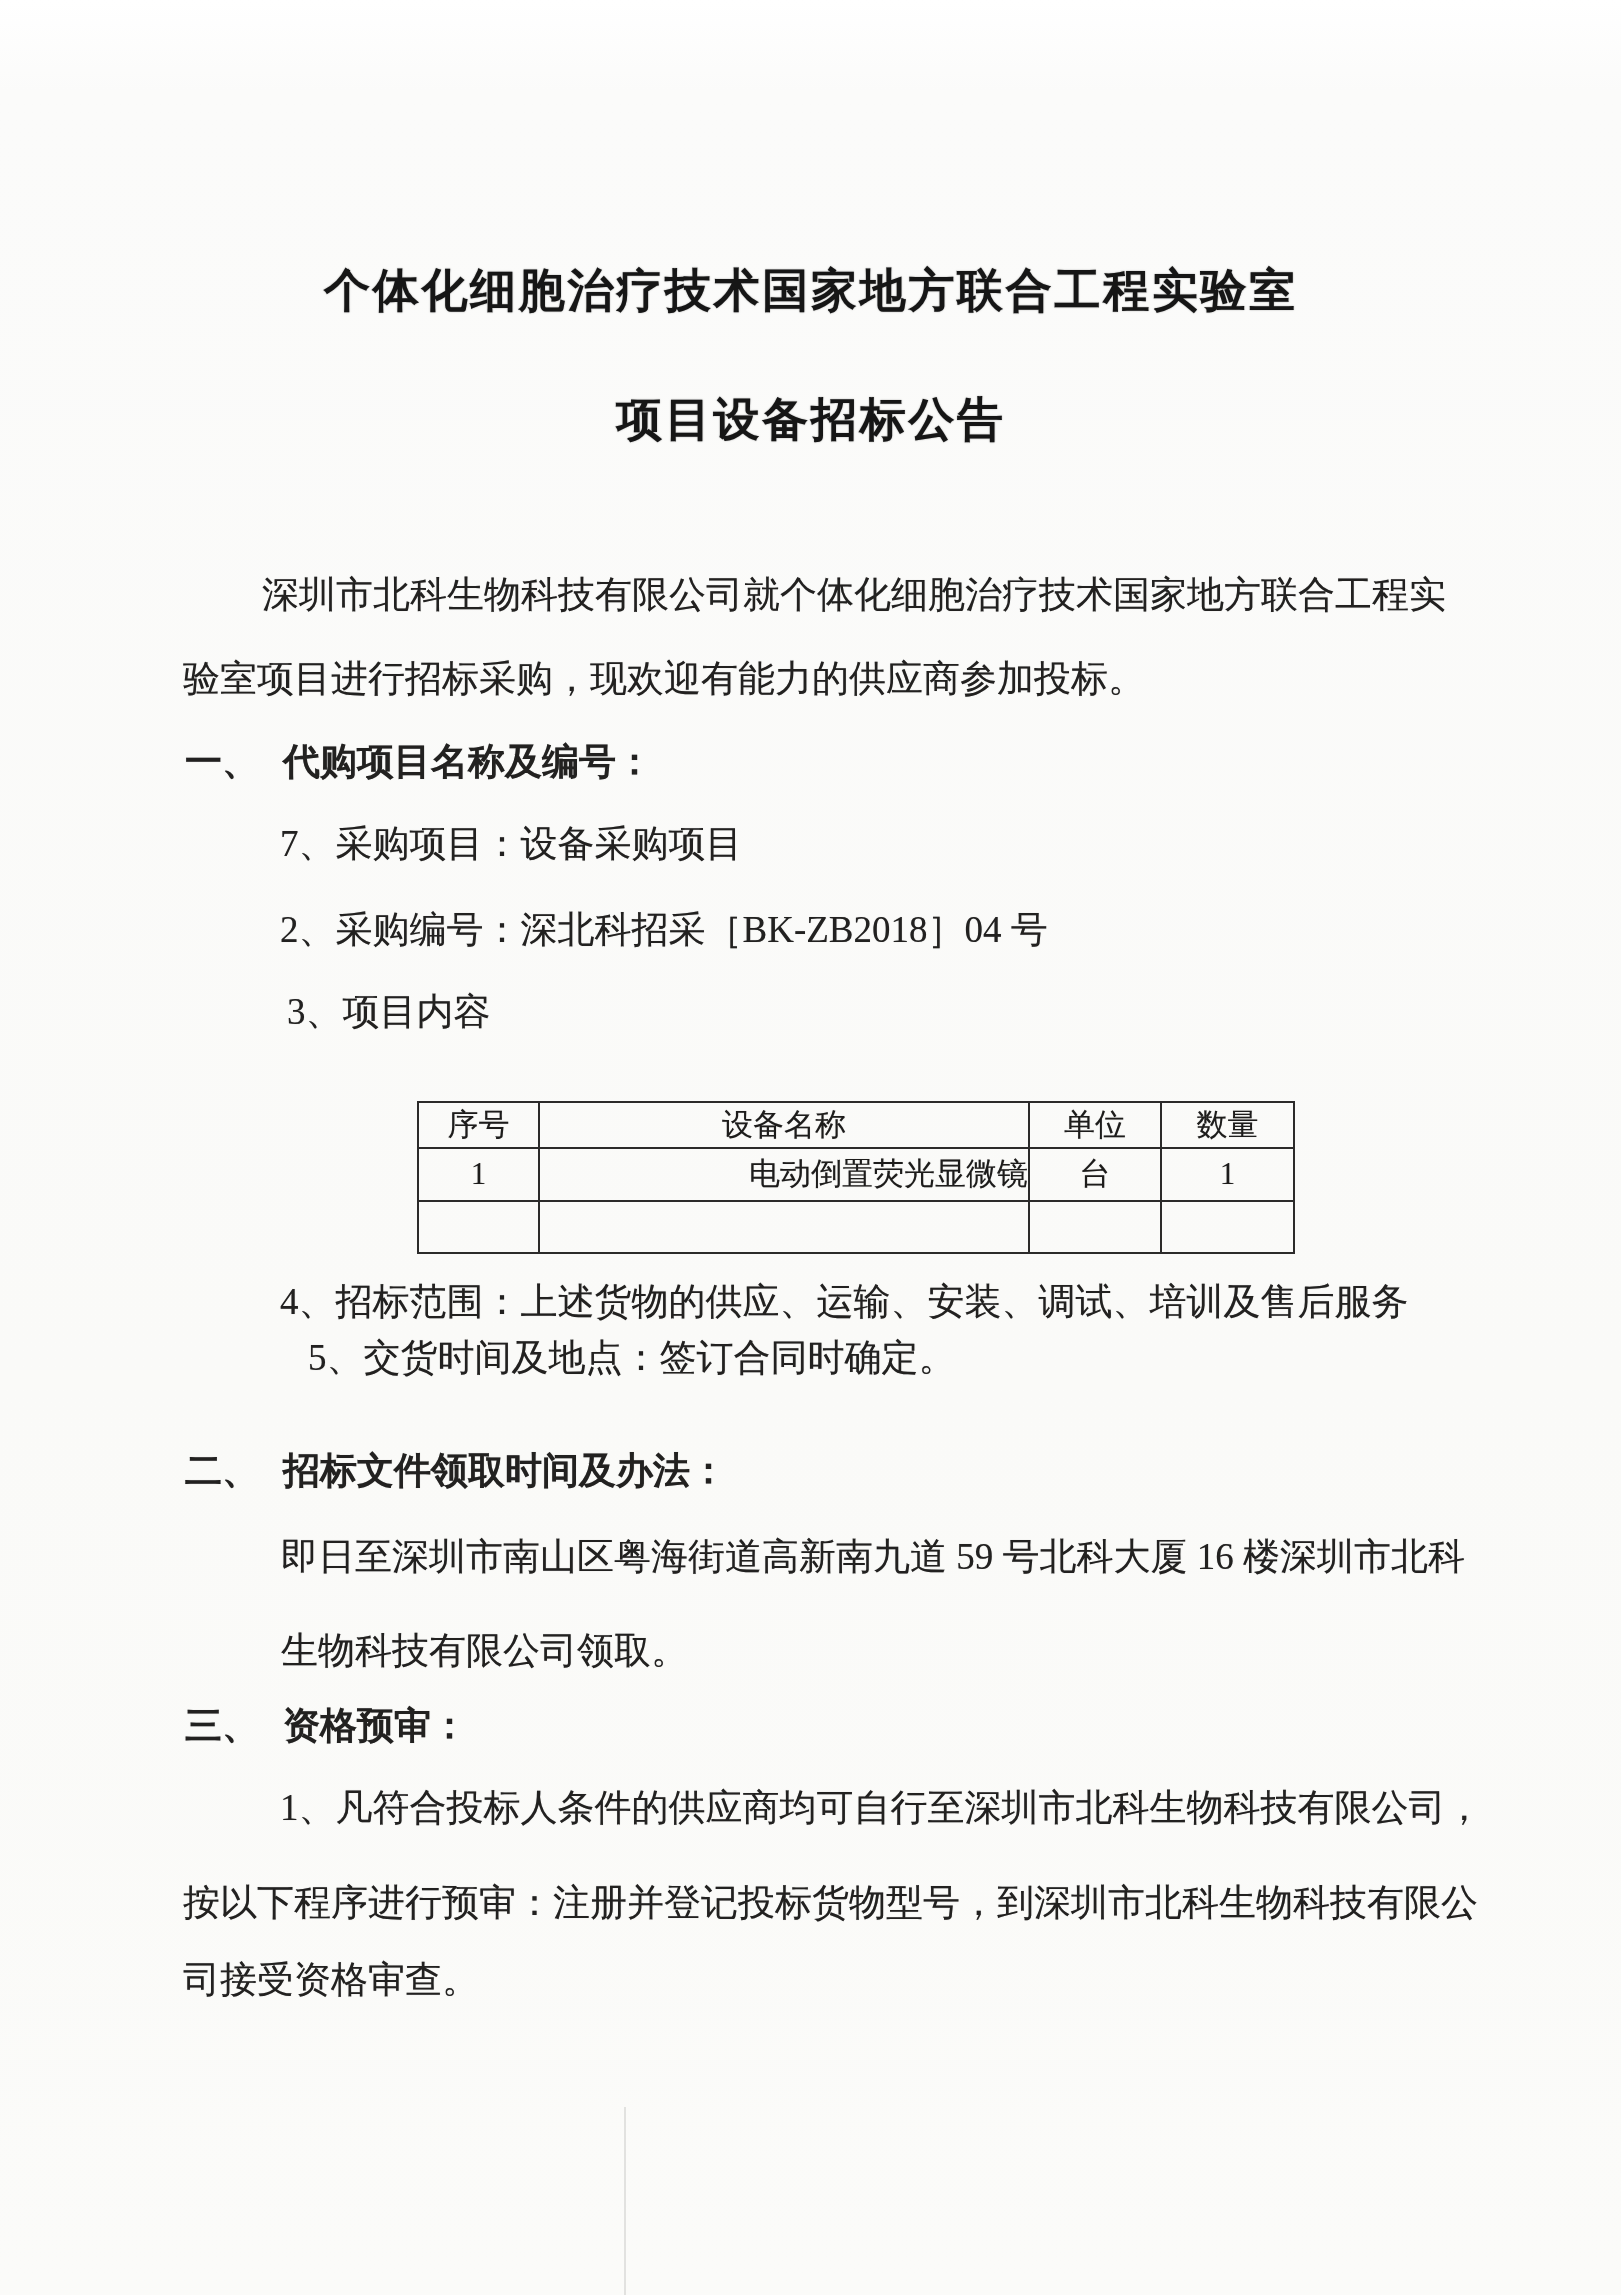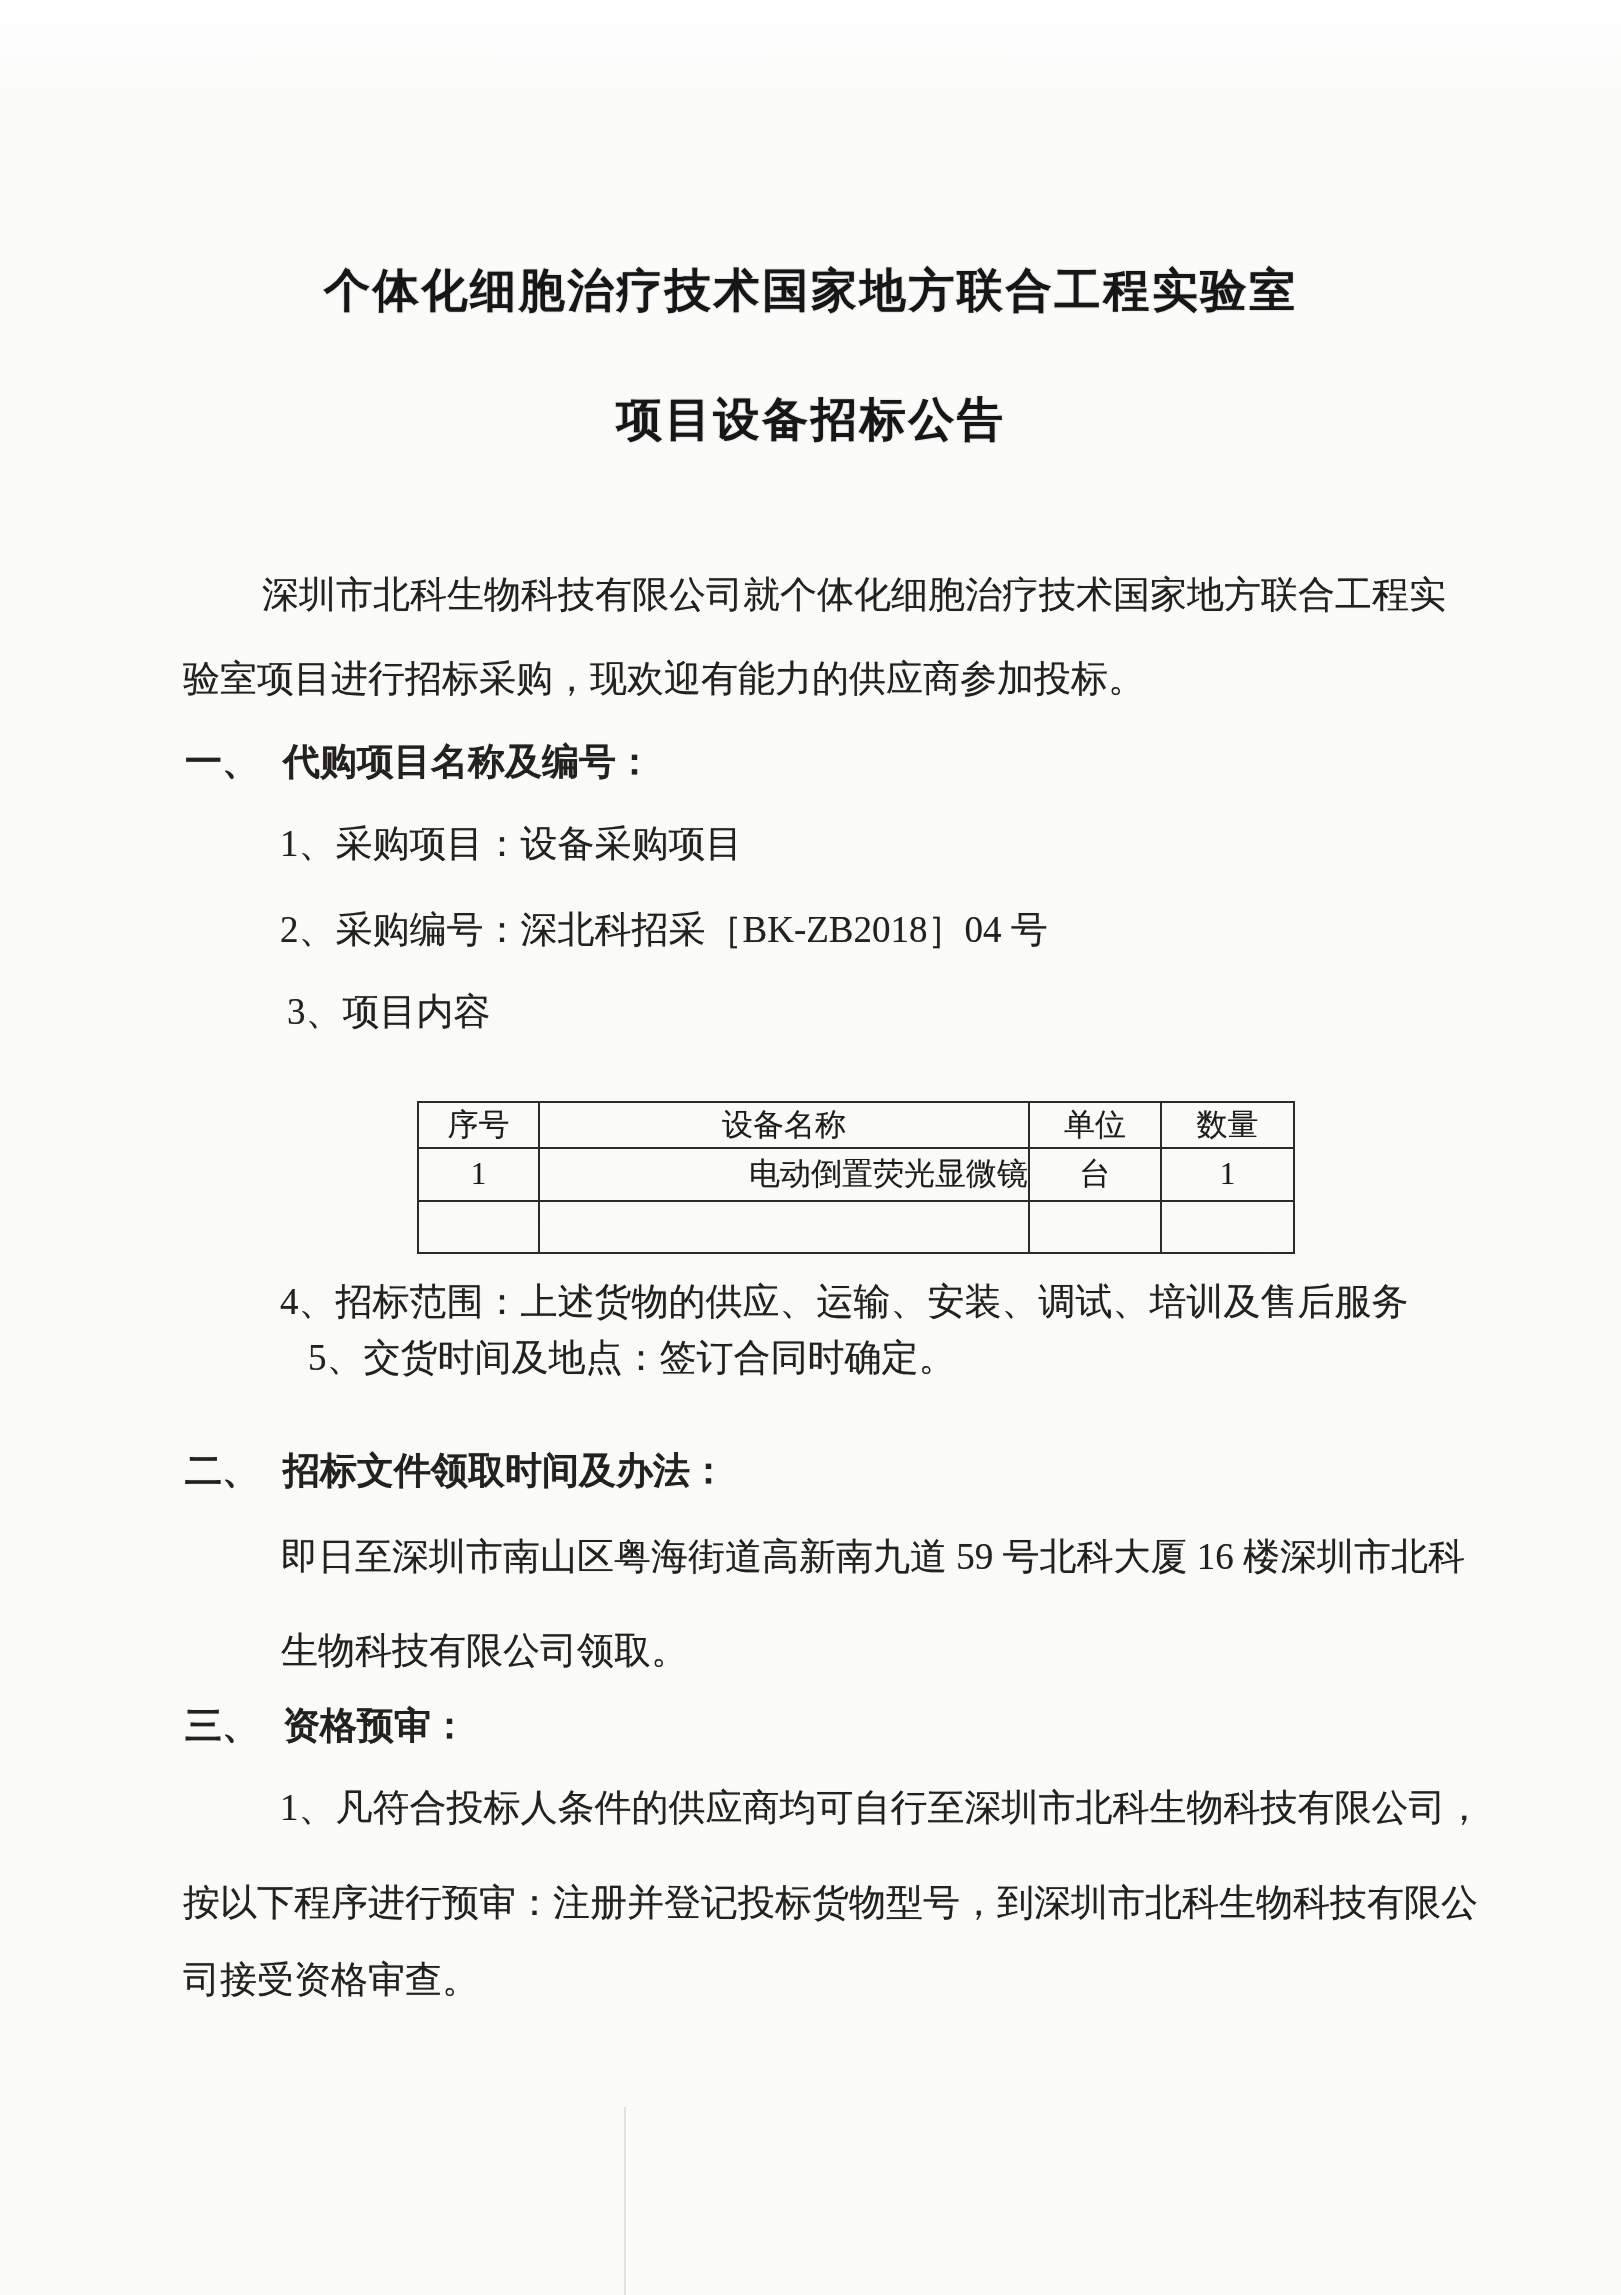--- a/index.html
+++ b/index.html
@@ -106,21 +106,21 @@
   <div class="doc-title" style="top:394px;">项目设备招标公告</div>
 
   <div class="line" style="left:183px; top:657px;">验室项目进行招标采购，现欢迎有能力的供应商参加投标。</div>
 
   <div class="line" style="left:262px; top:573px;">深圳市北科生物科技有限公司就个体化细胞治疗技术国家地方联合工程实</div>
 
   <div class="line section-heading" style="left:185px; top:740px;">
     <span class="numeral">一、</span><span class="heading-text">代购项目名称及编号：</span>
   </div>
 
-  <div class="line" style="left:280px; top:822px;">1、采购项目：设备采购项目</div>
+  <div class="line" style="left:280px; top:822px;">7、采购项目：设备采购项目</div>
 
   <div class="line" style="left:280px; top:908px;">2、采购编号：深北科招采［BK-ZB2018］04 号</div>
 
   <div class="line" style="left:280px; top:990px;margin-left:7px;">3、项目内容</div>
 
   <table class="items">
     <colgroup>
       <col class="c1">
         <col class="c2">
         <col class="c3">

